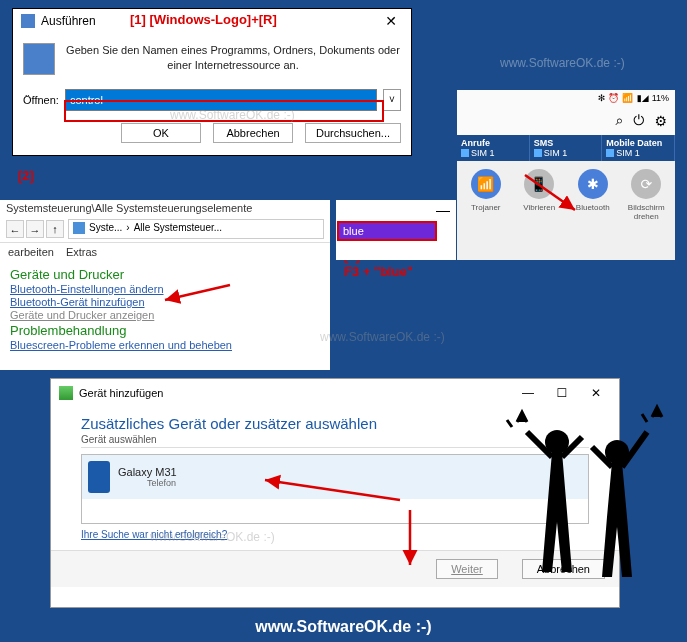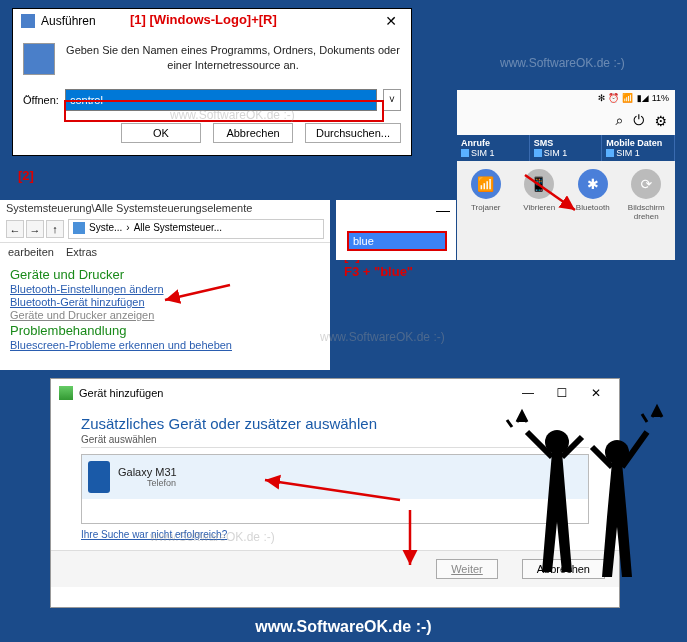--- a/index.html
+++ b/index.html
@@ -34,21 +34,21 @@
     .cpl-nav .path { flex: 1; border: 1px solid #ccc; font-size: 10px; padding: 2px 4px; height: 20px; display: flex; align-items: flex-start; gap: 4px; }
     .cpl-nav .path-icon { width: 12px; height: 12px; background: #4a90d9; display: inline-block; }
     .cpl-menu { font-size: 11px; padding: 3px 8px; display: flex; gap: 12px; color: #333; }
     .cpl-body { padding: 4px 10px; font-size: 11px; }
     .cpl-heading { color: #1a8a1a; font-size: 13px; margin-top: 2px; }
     .cpl-link { color: #2a5db0; font-size: 11px; text-decoration: underline; cursor: pointer; display: block; margin: 1px 0; }
     
     
     .search-window { position: absolute; left: 336px; top: 200px; width: 120px; height: 60px; background: #fff; }
     .search-title { display: flex; justify-content: flex-end; padding: 2px 6px; font-size: 14px; gap: 10px; }
-    .search-input { margin: 11px; border: 2px solid #d00; background: #3b82f6; color: #fff; font-size: 11px; padding: 2px 4px; width: 100px; }
+    .search-input { margin: 1px; border: 2px solid #d00; background: #6d28d9; color: #fff; font-size: 11px; padding: 2px 4px; width: 100px; }
     
     
     .android-panel { position: absolute; right: 12px; top: 90px; width: 218px; height: 170px; background: #f0f0f0; }
     .android-status { display: flex; justify-content: flex-end; align-items: center; padding: 3px 6px; font-size: 9px; gap: 3px; background: #fafafa; }
     .android-topbar { display: flex; justify-content: flex-end; align-items: center; padding: 6px 8px; gap: 10px; background: #fafafa; }
     .android-topbar span { font-size: 14px; cursor: pointer; }
     .android-sim-row { display: flex; background: #1b4b8a; color: #fff; font-size: 9px; }
     .android-sim-cell { flex: 1; padding: 3px 4px; border-right: 1px solid #3a6bb0; }
     .android-sim-cell .sim-label { font-weight: bold; }
     .android-sim-cell .sim-val { display: flex; align-items: center; gap: 2px; }

